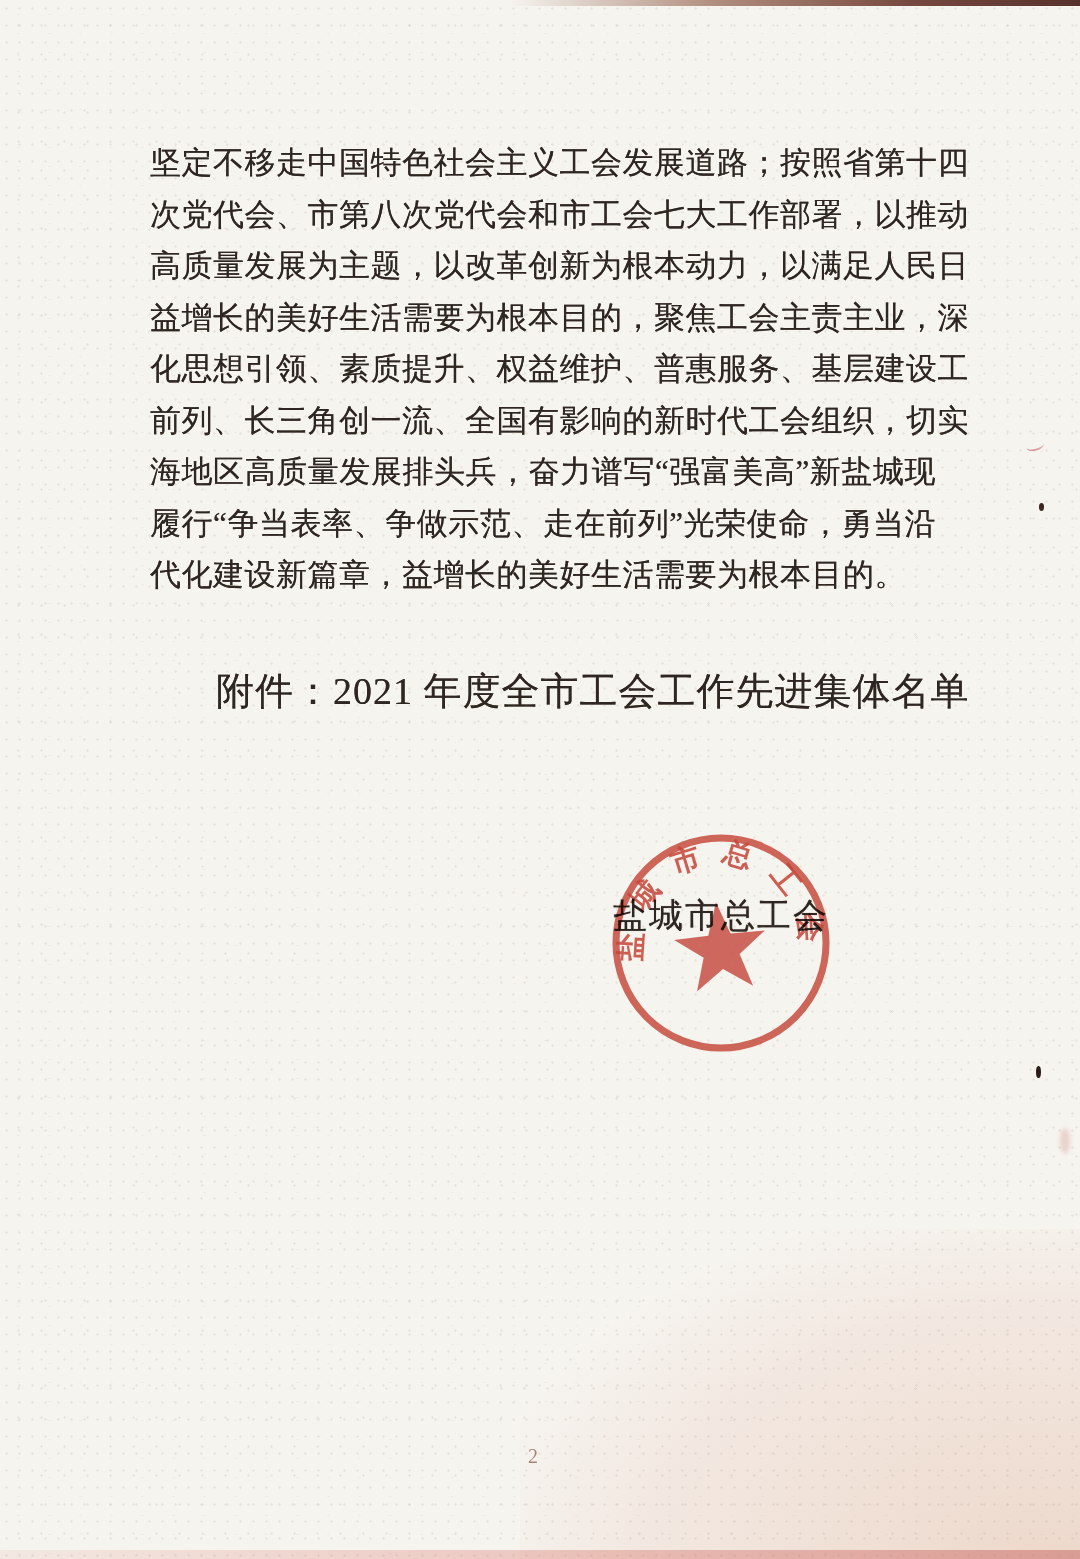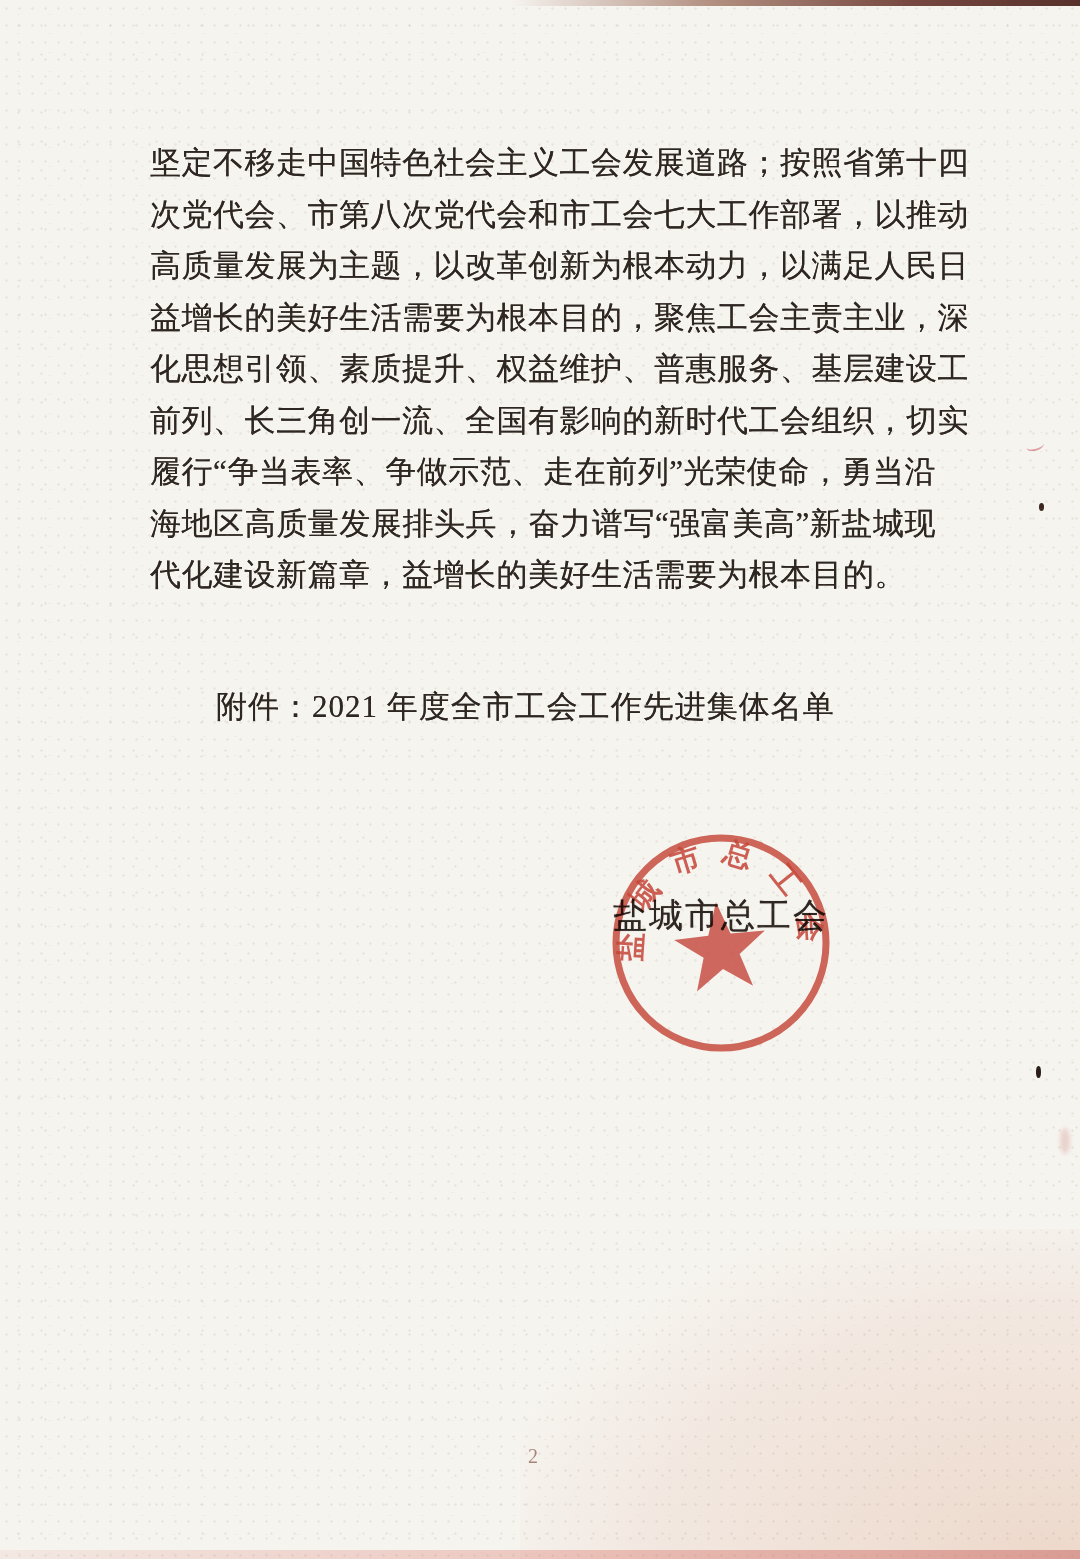--- a/index.html
+++ b/index.html
@@ -39,22 +39,22 @@
     height: 51.5px;
     line-height: 51.5px;
     text-align: justify;
     text-align-last: justify;
     text-justify: inter-character;
     white-space: nowrap;
   }
   .body-line.no-stretch { text-align-last: left; }
   .attachment-line {
     position: absolute;
-    left: 216px; top: 686px;
-    font-size: 31px;
+    left: 216px; top: 666px;
+    font-size: 38px;
     font-weight: 500;
     letter-spacing: 1px;
     text-shadow: 0 0 0.6px rgba(46,38,33,.8);
   }
   .signature-org {
     position: absolute;
     left: 613px; top: 893px;
     font-size: 34px;
     font-weight: 500;
     letter-spacing: 2px;
@@ -134,22 +134,22 @@
   <div class="tint-bottom-right"></div>
   <div class="strip-bottom"></div>
 
   <div class="body-text">
     <div class="body-line">坚定不移走中国特色社会主义工会发展道路；按照省第十四</div>
     <div class="body-line">次党代会、市第八次党代会和市工会七大工作部署，以推动</div>
     <div class="body-line">高质量发展为主题，以改革创新为根本动力，以满足人民日</div>
     <div class="body-line">益增长的美好生活需要为根本目的，聚焦工会主责主业，深</div>
     <div class="body-line">化思想引领、素质提升、权益维护、普惠服务、基层建设工</div>
     <div class="body-line">前列、长三角创一流、全国有影响的新时代工会组织，切实</div>
+    <div class="body-line">海地区高质量发展排头兵，奋力谱写“强富美高”新盐城现</div>
     <div class="body-line">履行“争当表率、争做示范、走在前列”光荣使命，勇当沿</div>
-    <div class="body-line">海地区高质量发展排头兵，奋力谱写“强富美高”新盐城现</div>
     <div class="body-line no-stretch">代化建设新篇章，益增长的美好生活需要为根本目的。</div>
   </div>
 
   <div class="attachment-line">附件：2021 年度全市工会工作先进集体名单</div>
 
   <div class="signature-org">盐城市总工会</div>
 
   <svg class="seal" viewBox="0 0 230 230" aria-hidden="true">
     <circle cx="115" cy="115" r="105" fill="none" stroke="#c8372a" stroke-width="7" opacity="0.82"></circle>
     <defs>

